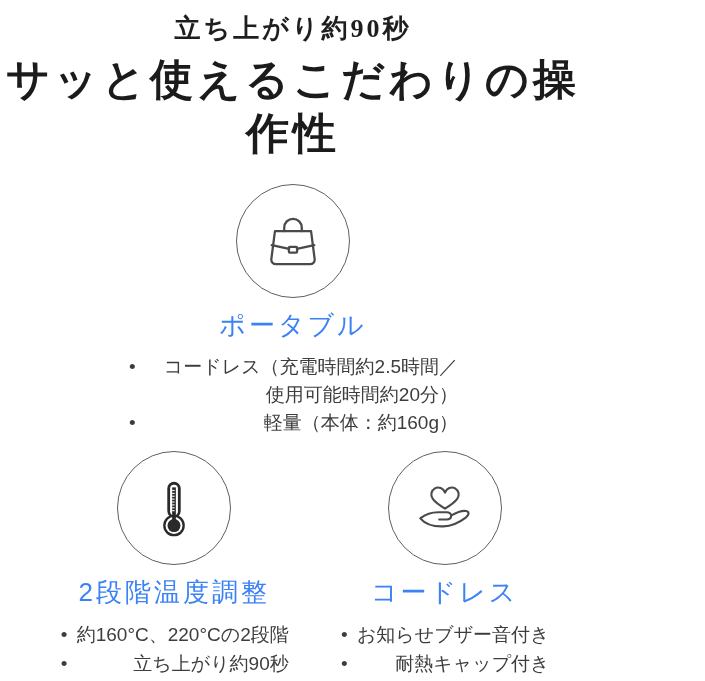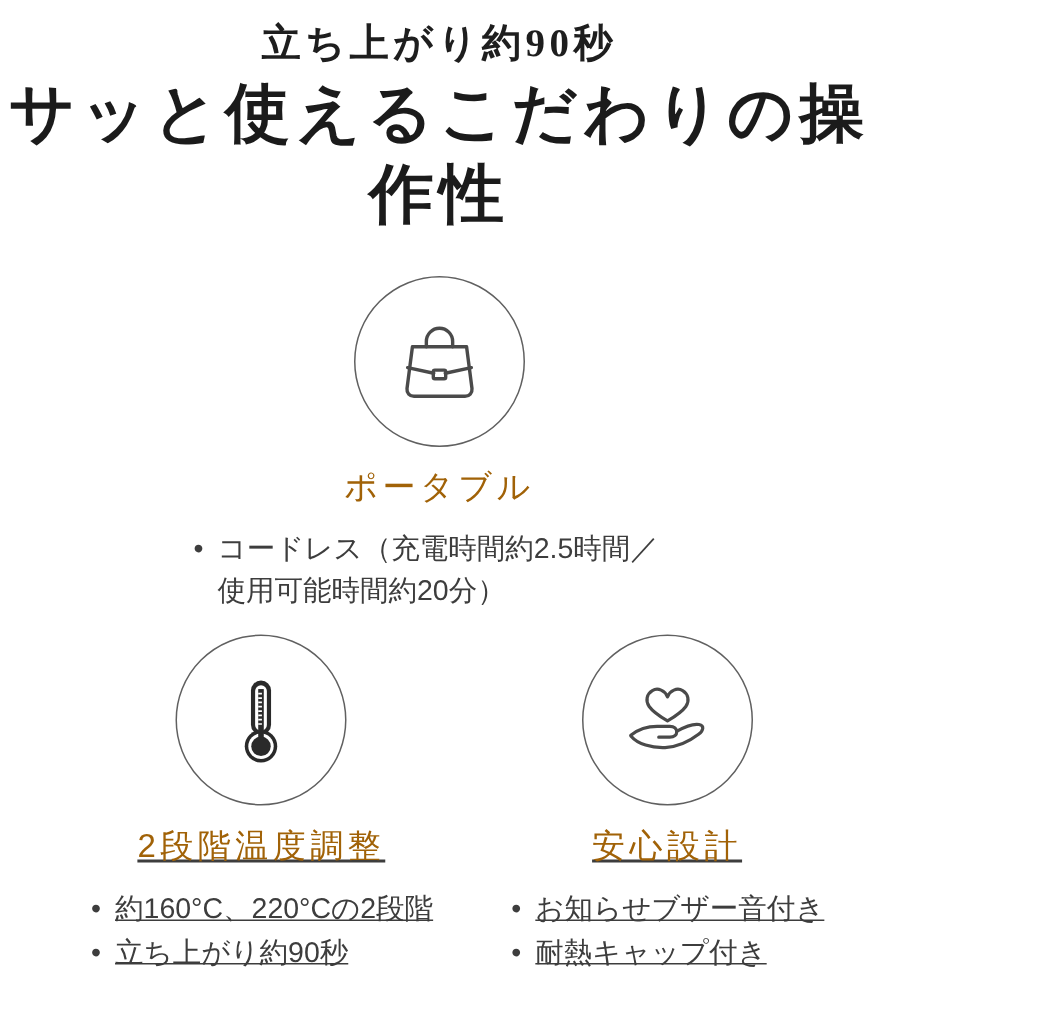--- a/index.html
+++ b/index.html
@@ -23,21 +23,21 @@
   .subtitle {
     font-family: "Liberation Serif", "DejaVu Serif", serif;
     font-size: 26px;
     line-height: 34px;
     letter-spacing: 3px;
     color: #1e1e1e;
     font-weight: 600;
   }
   .title {
     margin-top: 6px;
-    font-family: Liberation Mono, monospace;
+    font-family: Liberation Sans, sans-serif;
     font-size: 43px;
     line-height: 54px;
     letter-spacing: 4px;
     color: #1b1b1b;
     font-weight: 600;
   }
   .feature {
     display: flex;
     flex-direction: column;
     align-items: center;
@@ -51,30 +51,30 @@
     height: 114px;
     border: 1.5px solid #606060;
     border-radius: 50%;
     display: flex;
     align-items: center;
     justify-content: center;
     box-sizing: border-box;
   }
   .feature-label {
     margin-top: 12px;
-    font-size: 22px;
+    font-size: 26px;
     line-height: 30px;
     letter-spacing: 3px;
-    color: #a16207;
+    color: #3b82f6;
   }
   ul.bullets {
     list-style: none;
     margin: 13px 0 0 0;
     padding: 0;
-    text-align: left;
+    text-align: right;
     font-size: 19px;
     line-height: 28px;
     color: #3d3d3d;
   }
   ul.bullets li {
     position: relative;
     padding-left: 17px;
   }
   ul.bullets li::before {
     content: "\2022";
@@ -85,21 +85,20 @@
   }
   .bullets-portable {
     width: 330px;
     margin-left: auto;
     margin-right: auto;
   }
   .row {
     display: flex;
     align-items: flex-start;
     margin-top: 14px;
-    text-decoration: underline;
   }
   .col-temp {
     width: 340px;
     margin-left: 35px;
   }
   .col-safety {
     width: 345px;
     margin-left: -10px;
   }
   .row .feature-label {
@@ -130,20 +129,21 @@
           <path d="M14.5,22.5 L49.5,22.5 L53,49.5 C53.3,52.3 51.3,54.5 48.5,54.5 L15.5,54.5 C12.7,54.5 10.7,52.3 11,49.5 Z"></path>
           <path d="M11.4,36 L28.3,39.6"></path>
           <path d="M35.7,39.6 L52.6,36"></path>
           <rect x="28" y="37.6" width="8" height="5.6" rx="1"></rect>
         </svg>
       </span>
     </div>
     <div class="feature-label">ポータブル</div>
     <ul class="bullets bullets-portable">
       <li>コードレス（充電時間約2.5時間／使用可能時間約20分）</li>
+      <li>軽量（本体：約160g）</li>
     </ul>
   </div>
 
   <div class="row">
 
     <div class="feature col-temp">
       <div class="icon-circle">
         <span>
           <svg width="66" height="66" viewBox="0 0 64 64">
             <rect x="25.5" y="6.5" width="13" height="35" rx="6.5" fill="#2a2a2a"></rect>
@@ -175,21 +175,21 @@
     <div class="feature col-safety">
       <div class="icon-circle">
         <span>
           <svg width="68" height="68" viewBox="0 0 64 64" fill="none" stroke="#4a4a4a" stroke-width="2" stroke-linecap="round" stroke-linejoin="round">
             <path d="M32,17.5 C30.5,13.5 26,11.5 22.5,13.5 C19,15.5 18,20 20.5,23.5 C22.5,26.3 27,29.6 32,32.6 C37,29.6 41.5,26.3 43.5,23.5 C46,20 45,15.5 41.5,13.5 C38,11.5 33.5,13.5 32,17.5 Z"></path>
             <path d="M9,41.5 C14,37.6 19.5,36 25.5,36 L33.5,36 C36.3,36 37.8,37.7 37.8,39.4 C37.8,41.2 36.3,42.8 33.5,42.8 L26.5,42.8"></path>
             <path d="M38,39 C43.5,35.8 48.5,34.3 51.8,34.8 C55.3,35.4 54.6,38.6 51.5,41 C45.5,45.6 38.5,49 30.5,49.3 C22,49.6 13.5,47.3 9,42"></path>
           </svg>
         </span>
       </div>
-      <div class="feature-label">安心設計</div>
+      <div class="feature-label">コードレス</div>
       <ul class="bullets">
         <li>お知らせブザー音付き</li>
         <li>耐熱キャップ付き</li>
       </ul>
     </div>
 
   </div>
 
 </div>
 

